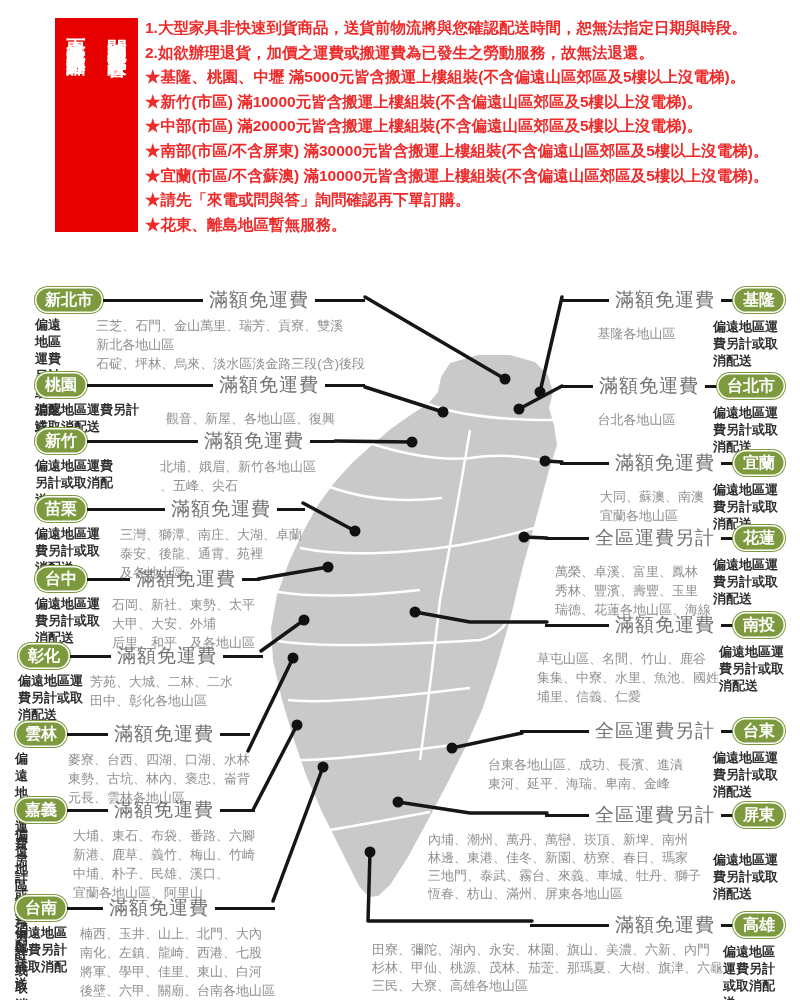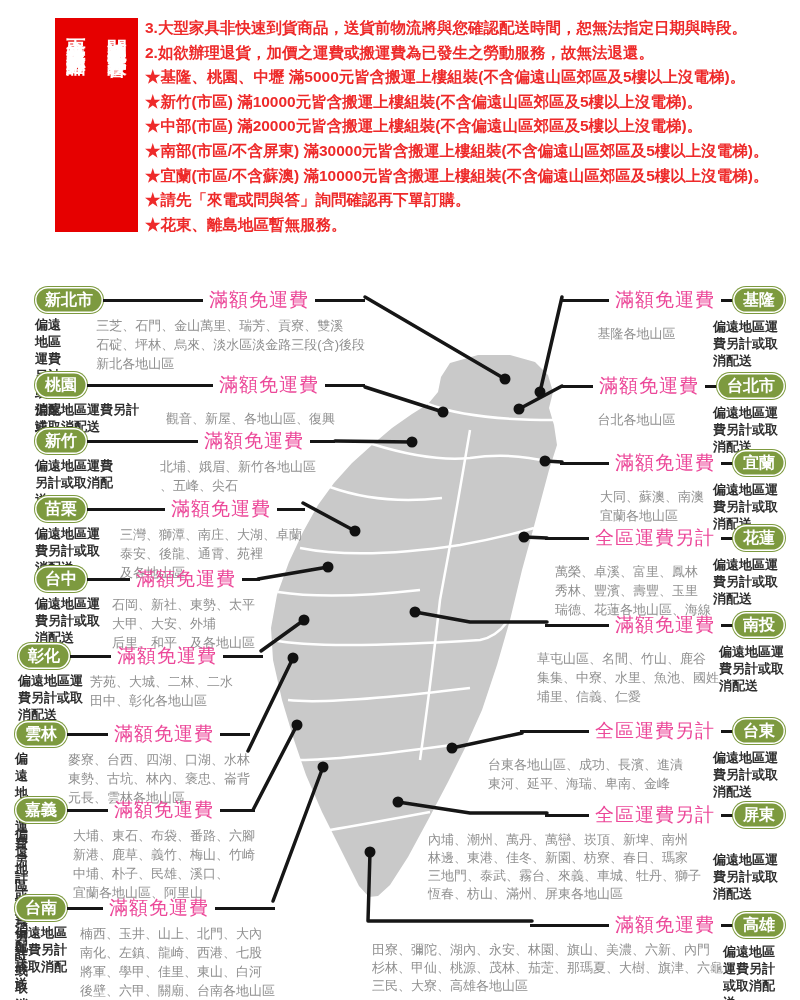--- a/index.html
+++ b/index.html
@@ -14,41 +14,41 @@
   .notices div{color:#ee2a2a;font-size:15.5px;font-weight:bold;line-height:24.6px;white-space:nowrap;}
   
   .maplayer{position:absolute;left:0;top:0;width:800px;height:1000px;}
   
   .sec{position:absolute;}
   .hdr{display:flex;align-items:center;height:26px;}
   .badge{background:#7d9a3f;color:#fff;font-weight:bold;font-size:16px;line-height:20px;
          padding:3px 10px;border-radius:14px;white-space:nowrap;box-shadow:inset 0 0 0 1.5px #fff,0 0 0 1px #7d9a3f;}
   .hline{height:3px;background:#161616;align-self:center;}
   .grow{flex:1;}
-  .policy{color:#ec4899;font-size:19px;letter-spacing:1px;white-space:nowrap;padding:0 6px;}
+  .policy{color:#737373;font-size:19px;letter-spacing:1px;white-space:nowrap;padding:0 6px;}
   .body{display:flex;margin-top:3px;}
   .note{color:#2e2e2e;font-size:13px;font-weight:bold;line-height:17px;}
   .areas{color:#8f8f8f;font-size:13px;line-height:19px;}
   .areas div{white-space:nowrap;}
   .r .areas{flex:1;padding-top:8px;}
   .r .note{width:72px;padding-top:2px;}
   .ctr .areas{text-align:center;}
 </style>
 </head>
 <body>
 
 <div class="page">
 
   <div class="banner">
     <span>下單訂購前請務必詳細</span>
     <span>閱讀避免造成雙方誤會</span>
   </div>
 
   <div class="notices">
-    <div>3.大型家具非快速到貨商品，送貨前物流將與您確認配送時間，恕無法指定日期與時段。</div>
+    <div>1.大型家具非快速到貨商品，送貨前物流將與您確認配送時間，恕無法指定日期與時段。</div>
     <div>2.如欲辦理退貨，加價之運費或搬運費為已發生之勞動服務，故無法退還。</div>
     <div>★基隆、桃園、中壢 滿5000元皆含搬運上樓組裝(不含偏遠山區郊區及5樓以上沒電梯)。</div>
     <div>★新竹(市區) 滿10000元皆含搬運上樓組裝(不含偏遠山區郊區及5樓以上沒電梯)。</div>
     <div>★中部(市區) 滿20000元皆含搬運上樓組裝(不含偏遠山區郊區及5樓以上沒電梯)。</div>
     <div>★南部(市區/不含屏東) 滿30000元皆含搬運上樓組裝(不含偏遠山區郊區及5樓以上沒電梯)。</div>
     <div>★宜蘭(市區/不含蘇澳) 滿10000元皆含搬運上樓組裝(不含偏遠山區郊區及5樓以上沒電梯)。</div>
     <div>★請先「來電或問與答」詢問確認再下單訂購。</div>
     <div>★花東、離島地區暫無服務。</div>
   </div>
 
@@ -114,22 +114,22 @@
     <div class="hdr">
       <span class="badge">新北市</span>
       <span class="hline grow"></span>
       <span class="policy">滿額免運費</span>
       <span class="hline" style="width:50px"></span>
     </div>
     <div class="body">
       <div class="note" style="width:68px">偏遠地區運費另計或取消配送</div>
       <div class="areas" style="margin-left:27px">
         <div>三芝、石門、金山萬里、瑞芳、貢寮、雙溪</div>
+        <div>新北各地山區</div>
         <div>石碇、坪林、烏來、淡水區淡金路三段(含)後段</div>
-        <div>新北各地山區</div>
       </div>
     </div>
   </div>
 
   <div class="sec" style="left:35px;top:372px;width:330px">
     <div class="hdr">
       <span class="badge">桃園</span>
       <span class="hline grow"></span>
       <span class="policy">滿額免運費</span>
       <span class="hline" style="width:40px"></span>

